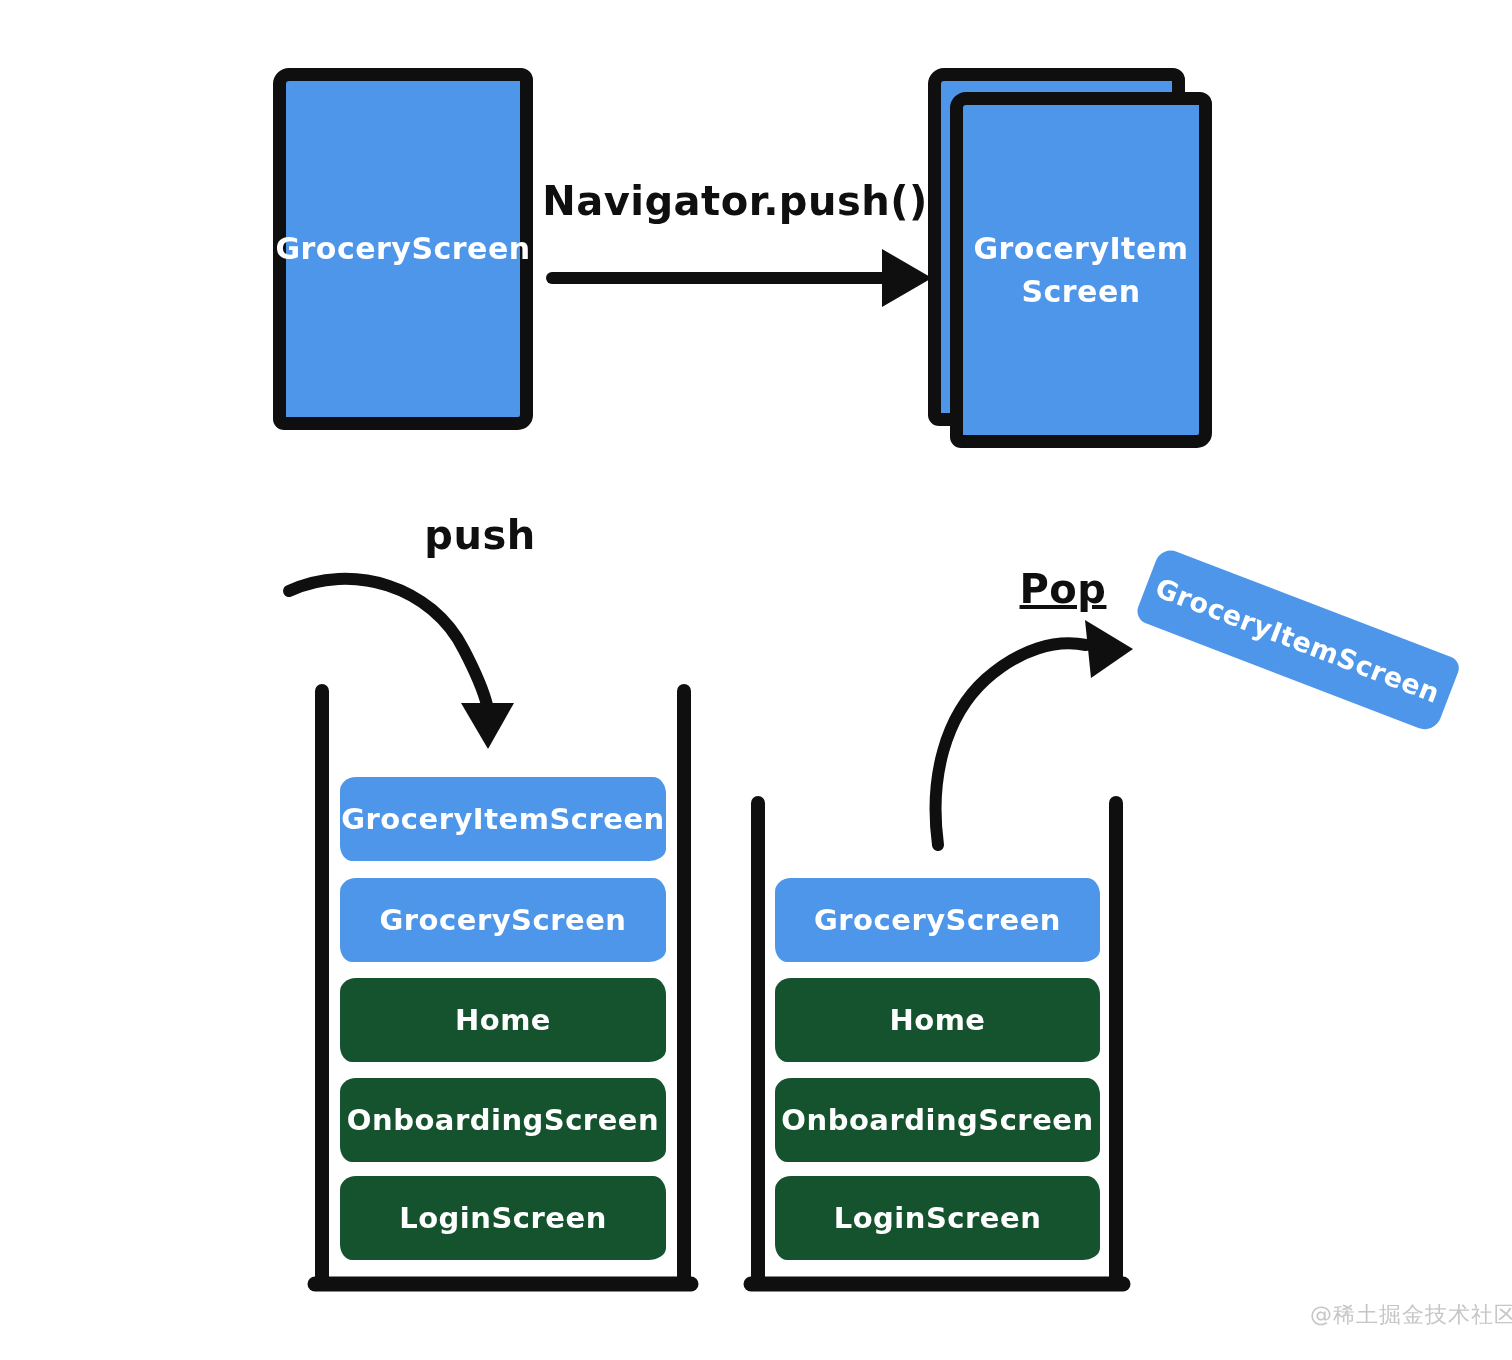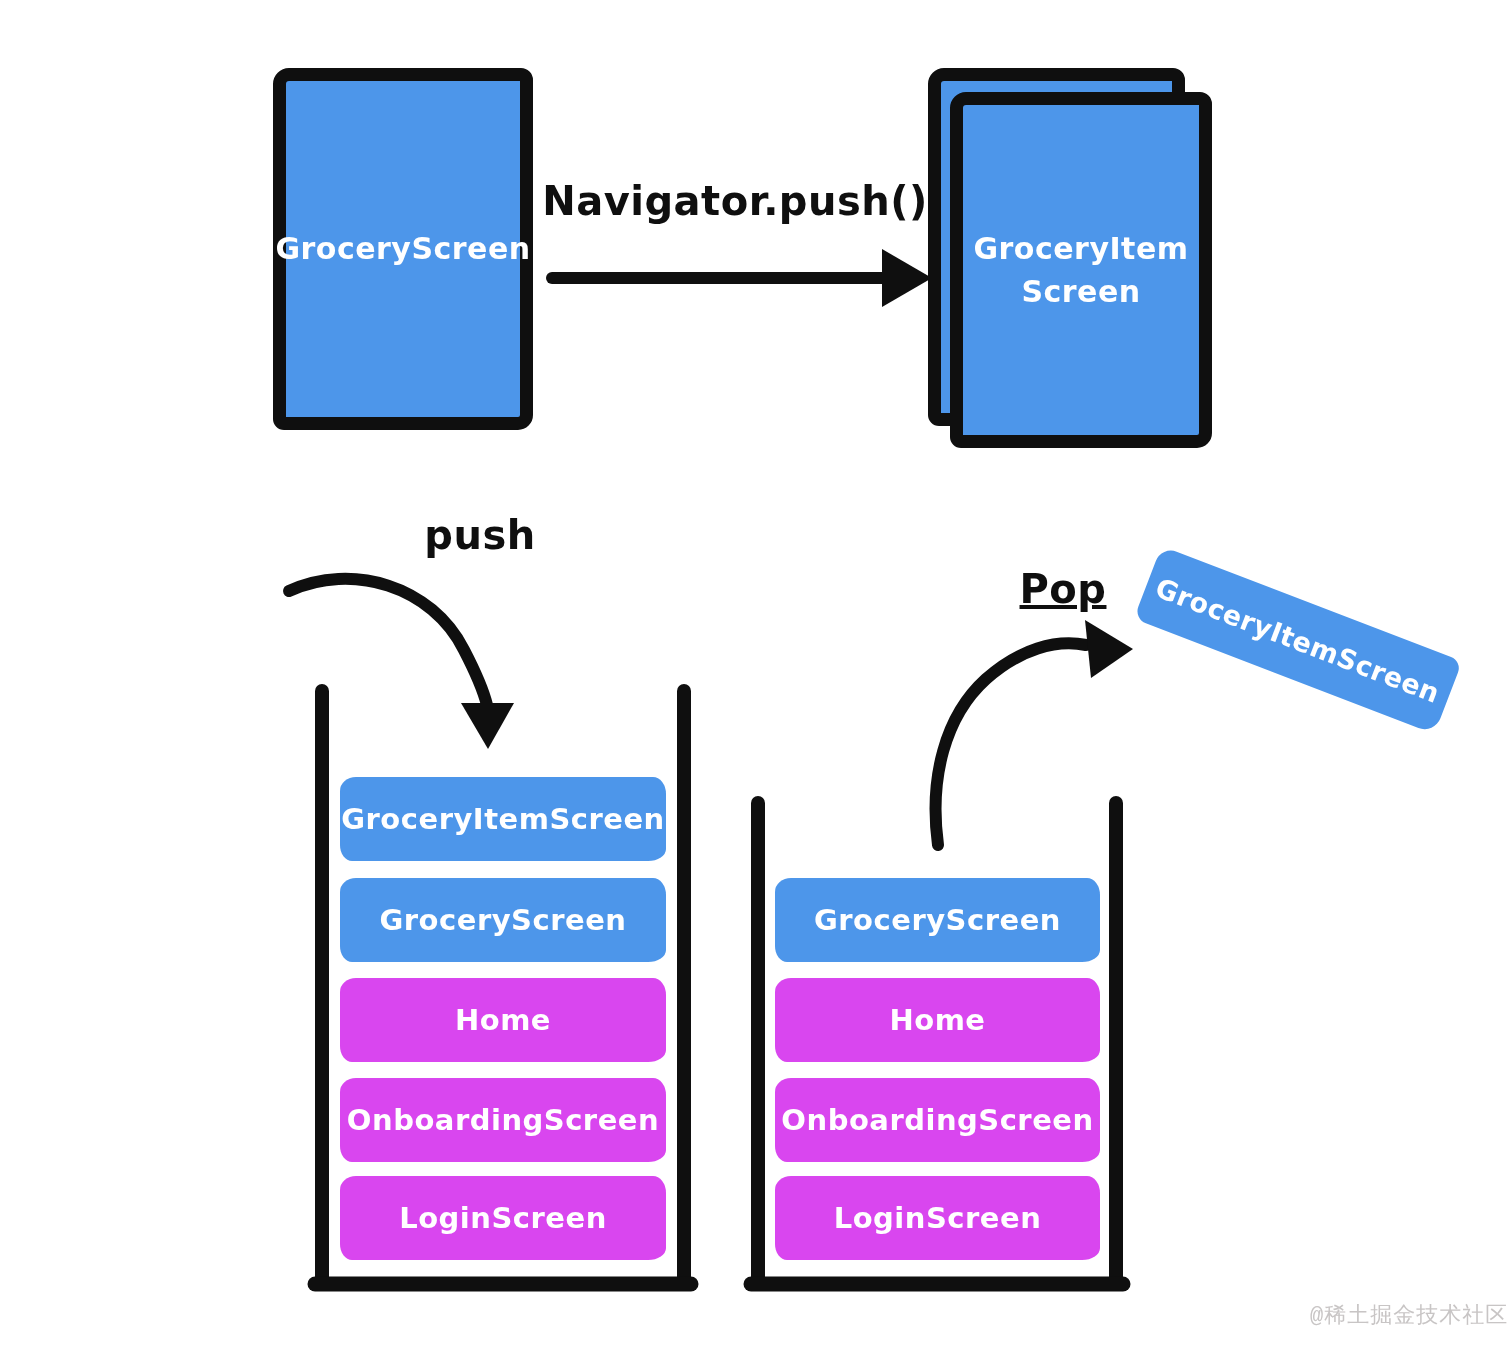--- a/index.html
+++ b/index.html
@@ -43,21 +43,21 @@
   .bar {
     position: absolute;
     z-index: 2;
     box-sizing: border-box;
     display: flex;
     align-items: center;
     justify-content: center;
     border-radius: 16px 13px 18px 12px / 14px 17px 12px 16px;
   }
   .bar.blue  { background: #4d96ea; }
-  .bar.green { background: #d946ef; }
+  .bar.green { background: #14532d; }
   .bar-label {
     color: #ffffff;
     font-size: 29px;
     font-weight: bold;
     letter-spacing: 0.5px;
   }
 
   
   .annot {
     position: absolute;
@@ -89,21 +89,20 @@
   .watermark {
     position: absolute;
     z-index: 2;
     left: 1310px;
     top: 1300px;
     width: 180px;
     font-size: 22px;
     color: #c8c5c5;
     letter-spacing: 1px;
     white-space: nowrap;
-    font-family: Liberation Mono, monospace;
   }
 </style>
 </head>
 <body>
 
 <div class="canvas">
 
   <svg class="layer-svg" width="1512" height="1360" viewBox="0 0 1512 1360">
 
     <g>

